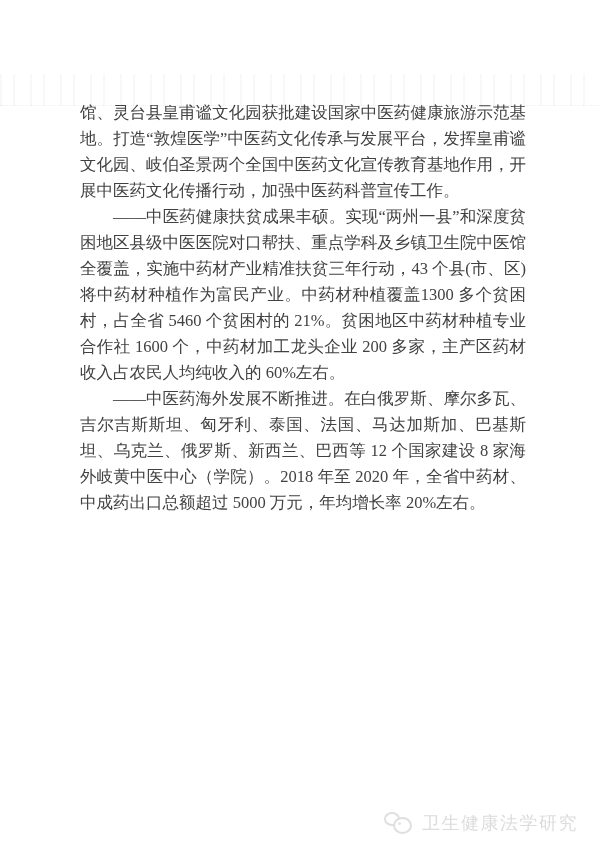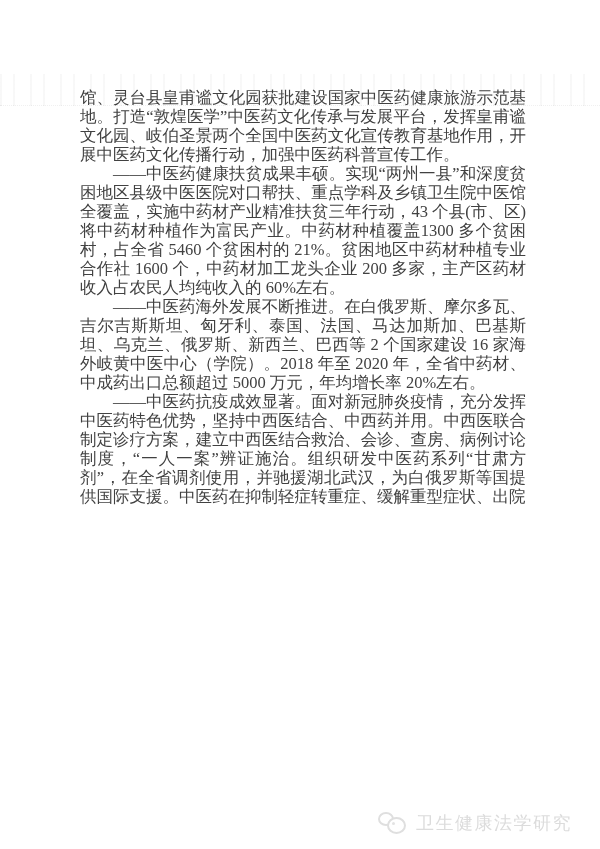--- a/index.html
+++ b/index.html
@@ -18,32 +18,32 @@
       90deg,
       rgba(90,90,90,0.045) 0px, rgba(90,90,90,0.045) 2px,
       rgba(0,0,0,0) 2px, rgba(0,0,0,0) 13px,
       rgba(90,90,90,0.045) 13px, rgba(90,90,90,0.045) 15px,
       rgba(0,0,0,0) 15px, rgba(0,0,0,0) 30px
     );
     border-bottom:1px dotted rgba(0,0,0,0.06);
   }
   .doc-body{
     position:absolute;
-    left:80px;top:88px;width:446px;
+    left:80px;top:100px;width:446px;
     color:#414141;
     font-size:16.5px;
-    line-height:19px;
+    line-height:26px;
     text-align:justify;
     text-justify:inter-ideograph;
   }
   .doc-body p{margin:0;padding:0;}
   .doc-body p.indented{text-indent:2em;}
   .watermark{
     position:absolute;
-    right:28px;bottom:13px;
+    right:22px;bottom:13px;
     display:flex;align-items:center;
     color:#dcdcdc;
     font-size:18px;
     letter-spacing:1.5px;
     white-space:nowrap;
     font-family:"Liberation Sans","DejaVu Sans",sans-serif;
   }
   .wm-logo{
     position:relative;
     width:34px;height:26px;
@@ -70,22 +70,21 @@
 </head>
 <body>
 
 <div class="page">
 
   <div class="scan-artifact"></div>
 
   <div class="doc-body">
     <p>馆、灵台县皇甫谧文化园获批建设国家中医药健康旅游示范基地。打造“敦煌医学”中医药文化传承与发展平台，发挥皇甫谧文化园、岐伯圣景两个全国中医药文化宣传教育基地作用，开展中医药文化传播行动，加强中医药科普宣传工作。</p>
     <p class="indented">——中医药健康扶贫成果丰硕。实现“两州一县”和深度贫困地区县级中医医院对口帮扶、重点学科及乡镇卫生院中医馆全覆盖，实施中药材产业精准扶贫三年行动，43 个县(市、区)将中药材种植作为富民产业。中药材种植覆盖1300 多个贫困村，占全省 5460 个贫困村的 21%。贫困地区中药材种植专业合作社 1600 个，中药材加工龙头企业 200 多家，主产区药材收入占农民人均纯收入的 60%左右。</p>
-    <p class="indented">——中医药海外发展不断推进。在白俄罗斯、摩尔多瓦、吉尔吉斯斯坦、匈牙利、泰国、法国、马达加斯加、巴基斯坦、乌克兰、俄罗斯、新西兰、巴西等 2 个国家建设 16 家海外岐黄中医中心（学院）。2018 年至 2020 年，全省中药材、中成药出口总额超过 5000 万元，年均增长率 20%左右。</p>
-    <p class="indented">——中医药抗疫成效显著。面对新冠肺炎疫情，充分发挥中医药特色优势，坚持中西医结合、中西药并用。中西医联合制定诊疗方案，建立中西医结合救治、会诊、查房、病例讨论制度，“一人一案”辨证施治。组织研发中医药系列“甘肃方剂”，在全省调剂使用，并驰援湖北武汉，为白俄罗斯等国提供国际支援。中医药在抑制轻症转重症、缓解重型症状、出院</p>
+    <p class="indented">——中医药海外发展不断推进。在白俄罗斯、摩尔多瓦、吉尔吉斯斯坦、匈牙利、泰国、法国、马达加斯加、巴基斯坦、乌克兰、俄罗斯、新西兰、巴西等 12 个国家建设 8 家海外岐黄中医中心（学院）。2018 年至 2020 年，全省中药材、中成药出口总额超过 5000 万元，年均增长率 20%左右。</p>
   </div>
 
   <div class="watermark">
     <span class="wm-logo">
       <span class="c1"></span>
       <span class="c2"></span>
       <span class="dot"></span>
     </span>
     <span>卫生健康法学研究</span>
   </div>

